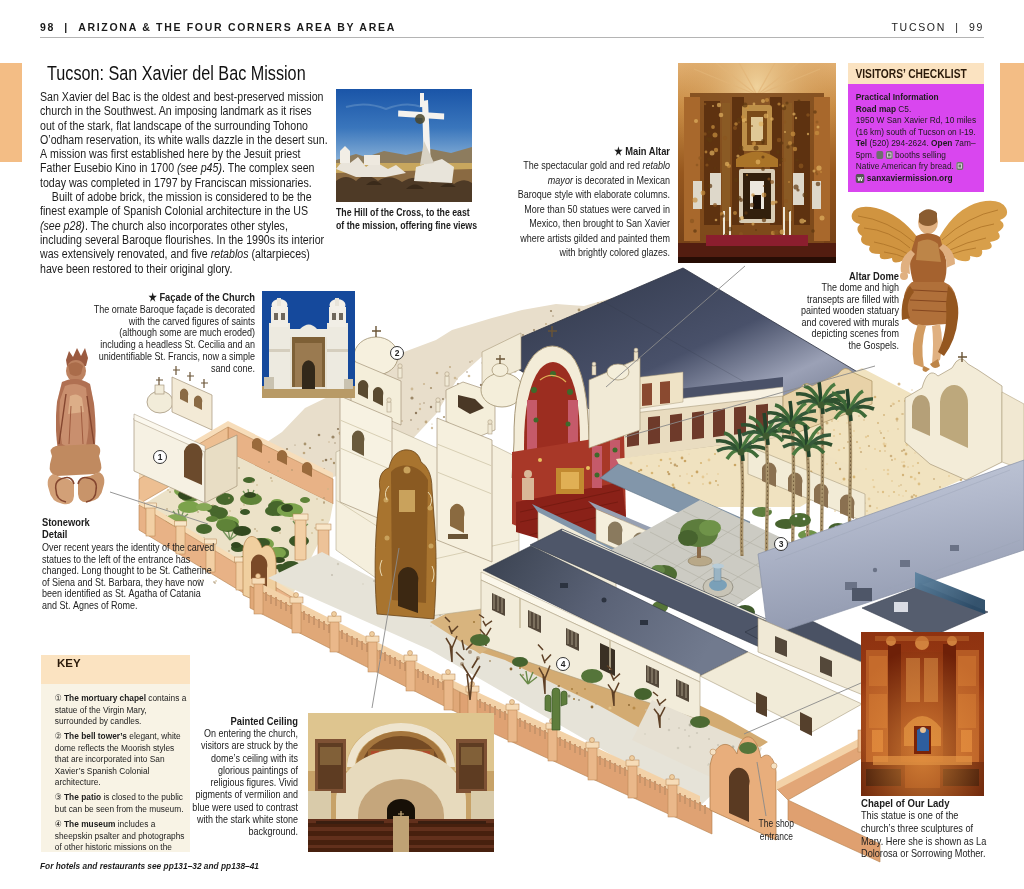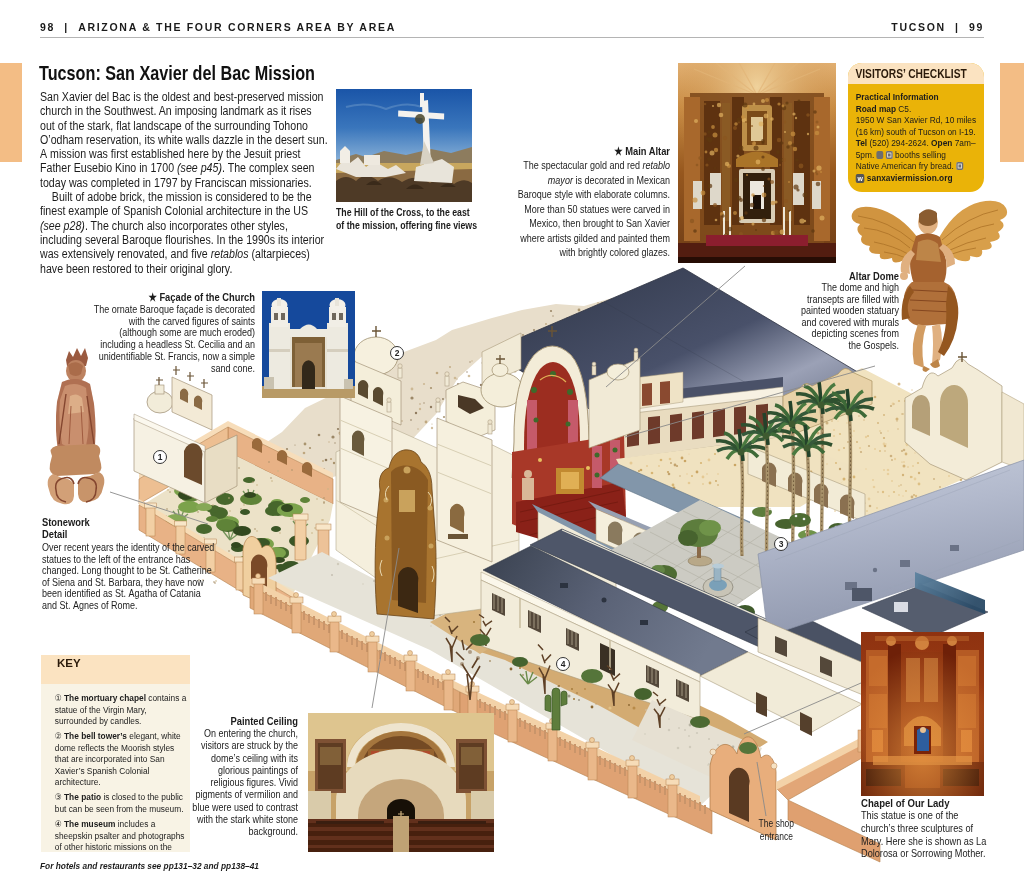--- a/index.html
+++ b/index.html
@@ -8,29 +8,29 @@
 .it{font-style:italic;}
 .b{font-weight:bold;}
 .cl{transform:scaleX(0.85);transform-origin:0 0;}
 .cr{transform:scaleX(0.85);transform-origin:100% 0;}
 </style>
 </head>
 <body>
 
 <div class="abs" style="left:40px;top:21px;font-size:10.5px;font-weight:bold;letter-spacing:1.7px;color:#1a1a1a;">98&nbsp;&nbsp;|&nbsp;&nbsp;ARIZONA &amp; THE FOUR CORNERS AREA BY AREA</div>
 
-<div class="abs" style="right:40px;top:21px;font-size:10.5px;font-weight:bold;letter-spacing:1.7px;color:#1a1a1a;">TUCSON&nbsp;&nbsp;|&nbsp;&nbsp;99</div>
+<div class="abs" style="right:40px;top:21px;font-size:10.5px;font-weight:normal;letter-spacing:1.7px;color:#1a1a1a;">TUCSON&nbsp;&nbsp;|&nbsp;&nbsp;99</div>
 
 <div class="abs" style="left:40px;top:37px;width:944px;height:1px;background:#b4b4b4;"></div>
 
 <div class="abs" style="left:0;top:63px;width:22px;height:99px;background:#f3bd85;"></div>
 
 <div class="abs" style="left:1000px;top:63px;width:24px;height:99px;background:#f3bd85;"></div>
 
-<div class="abs" style="left:39px;top:61px;font-size:20.5px;font-weight:bold;color:#111;"><span style="display:inline-block;transform:scaleX(0.79);transform-origin:0 0;white-space:nowrap;">Tucson: San Xavier del Bac Mission</span></div>
+<div class="abs" style="left:47px;top:61px;font-size:20.5px;font-weight:normal;color:#111;"><span style="display:inline-block;transform:scaleX(0.79);transform-origin:0 0;white-space:nowrap;">Tucson: San Xavier del Bac Mission</span></div>
 
 <div class="abs cl" style="left:40px;top:90px;width:340px;font-size:12.5px;line-height:14.3px;color:#1c1c1c;">
 San Xavier del Bac is the oldest and best-preserved mission church in the Southwest. An imposing landmark as it rises out of the stark, flat landscape of the surrounding Tohono O’odham reservation, its white walls dazzle in the desert sun. A&nbsp;mission was first established here by the Jesuit priest Father Eusebio Kino in 1700 <span class="it">(see p45)</span>. The complex seen today was completed in 1797 by Franciscan missionaries.<br>
 &nbsp;&nbsp;&nbsp;&nbsp;Built of adobe brick, the mission is considered to be the finest example of Spanish Colonial architecture in the US <span class="it">(see p28)</span>. The church also incorporates other styles, including several Baroque flourishes. In the 1990s its interior was extensively renovated, and five <span class="it">retablos</span> (altarpieces) have been restored to their original glory.
 </div>
 
 <div class="abs cl" style="left:336px;top:207px;width:167px;font-size:10.3px;font-weight:bold;line-height:12.6px;color:#1c1c1c;">The Hill of the Cross, to the east of the mission, offering fine views</div>
 
 <div class="abs cr" style="left:61px;top:291px;width:194px;text-align:right;color:#1c1c1c;">
 <div style="font-size:11px;font-weight:bold;">★ Façade of the Church</div>
@@ -59,21 +59,21 @@
 
 <div class="abs cl" style="left:861px;top:797px;width:152px;color:#1c1c1c;">
 <div style="font-size:11.3px;font-weight:bold;">Chapel of Our Lady</div>
 <div style="font-size:10.8px;line-height:12.8px;">This statue is one of the church’s three sculptures of Mary. Here she is shown as La Dolorosa or Sorrowing Mother.</div>
 </div>
 
 <div class="abs" style="left:750px;top:817px;width:62px;text-align:center;font-size:10px;line-height:13px;color:#1c1c1c;"><span class="cl" style="display:inline-block;">The shop entrance</span></div>
 
 <div class="abs cl" style="left:40px;top:860px;font-size:9.8px;font-weight:bold;font-style:italic;color:#1c1c1c;white-space:nowrap;">For hotels and restaurants see pp131–32 and pp138–41</div>
 
-<div class="abs" style="left:848px;top:63px;width:136px;height:129px;background:#eab308;overflow:hidden;border-radius:14px;">
+<div class="abs" style="left:848px;top:63px;width:136px;height:129px;background:#d946ef;overflow:hidden;">
 <div style="background:#fbe3c1;height:21px;"><span style="display:inline-block;transform:scaleX(0.82);transform-origin:0 0;font-size:12.5px;font-weight:bold;color:#2a1a0a;padding:4px 0 0 9px;white-space:nowrap;">VISITORS’ CHECKLIST</span></div>
 <div style="padding:7px 0 0 9px;width:148px;transform:scaleX(0.86);transform-origin:0 0;font-size:9.7px;line-height:11.5px;color:#1c1c1c;">
 <span class="b">Practical Information<br>Road map</span> C5.<br>
 1950 W San Xavier Rd, 10 miles (16 km) south of Tucson on I-19. <span class="b">Tel</span> (520) 294-2624. <span class="b">Open</span> 7am– 5pm. <span style="display:inline-block;width:8px;height:8px;background:#6e6e6e;border-radius:2px;vertical-align:-1px;"></span> <span style="display:inline-block;width:8px;height:8px;background:#6e6e6e;border-radius:2px;vertical-align:-1px;box-shadow:inset 0 0 0 1.5px #6e6e6e, inset 0 0 0 2.5px #ddd;"></span> booths selling<br>Native American fry bread. <span style="display:inline-block;width:8px;height:8px;background:#6e6e6e;border-radius:2px;vertical-align:-1px;box-shadow:inset 0 0 0 1.5px #6e6e6e, inset 0 0 0 2.5px #ddd;"></span><br>
 <span style="background:#555;color:#fff;border-radius:2px;font-size:8px;font-weight:bold;padding:0 2px;">w</span> <span class="b">sanxaviermission.org</span>
 </div>
 </div>
 
 <div class="abs" style="left:41px;top:655px;width:149px;height:197px;background:#f8f3e5;overflow:hidden;">
 <div style="background:#fbe3c1;height:29px;font-size:11.5px;font-weight:bold;color:#2a1a0a;padding:2px 0 0 16px;box-sizing:border-box;">KEY</div>

